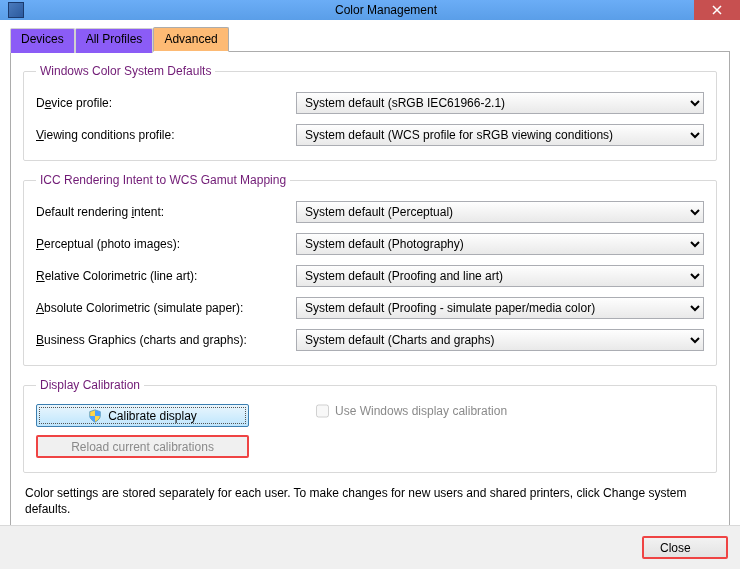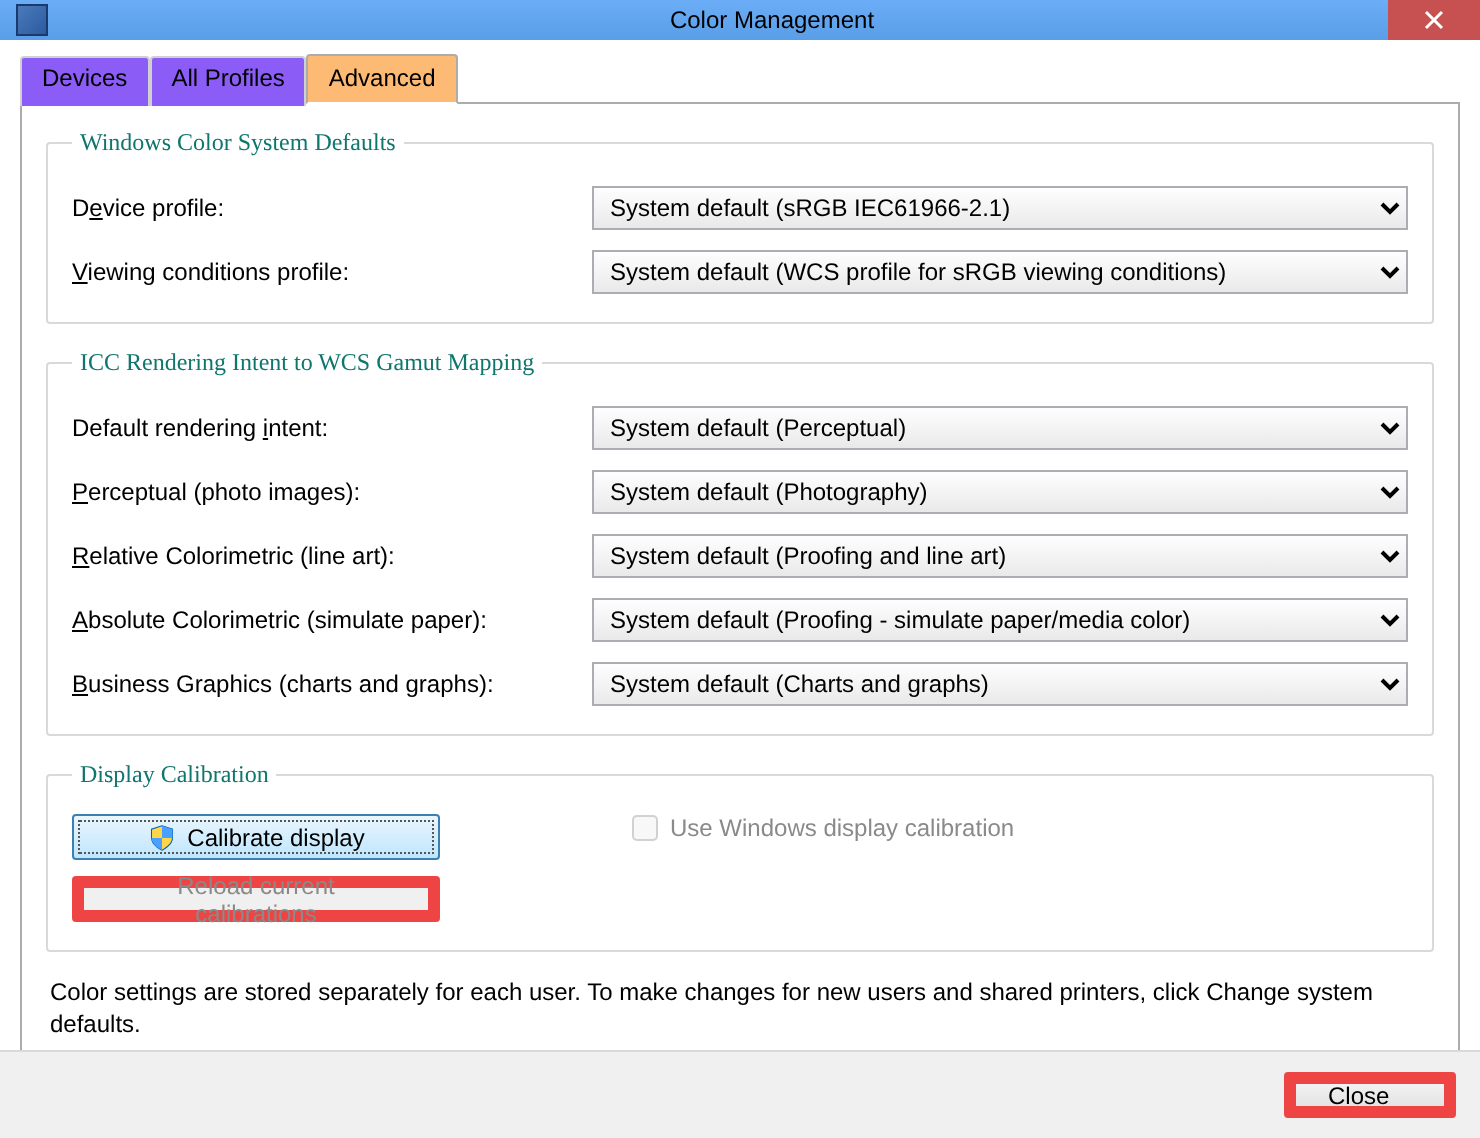--- a/index.html
+++ b/index.html
@@ -9,35 +9,35 @@
     .titlebar-title { flex:1; text-align:center; font-size:12px; color:#000; }
     .close-btn { width:46px; height:20px; background:#c75050; display:flex; align-items:center; justify-content:center; margin-right:0; position:absolute; right:0; top:0; }
     .close-btn svg { width:10px; height:10px; }
     .content { padding: 6px 10px 10px 10px; }
     .tabs { display:flex; border-bottom:1px solid #acacac; position:relative; }
     .tab { padding:4px 10px 5px 10px; border:1px solid #acacac; border-bottom:none; background:#fff; margin-right:0px; cursor:pointer; position:relative; top:1px; border-radius:2px 2px 0 0;}
     .tab.inactive { background:#8b5cf6; border-color:#d0d0d0; top:2px; padding-top:3px;}
     .tab.active { background:#fdba74; z-index:2; border-bottom:1px solid #fff;}
     .tab-panel { border:1px solid #acacac; border-top:none; padding: 12px 12px 14px 12px; }
     fieldset { border:1px solid #d9d9d9; border-radius:2px; padding: 10px 12px 14px 12px; margin-bottom:12px; }
-    legend { padding:0 4px; color:#0f766e;font-family:Liberation Serif, serif; }
+    legend { padding:0 4px; color:#701a75; }
     .row { display:flex; align-items:center; margin: 4px 0 10px 0; }
     .row:last-child { margin-bottom:0; }
     .row-label { width: 260px; color:#000; }
     .row-label .ul { text-decoration: underline; }
     select.combo { flex:1; height:22px; border:1px solid #abadb3; background:linear-gradient(#fefefe,#e9e9e9); padding:0 4px; font-size:12px; }
     .calib-box { display:flex; gap: 60px; align-items:flex-start; padding-top:2px;}
-    .btn { height:23px; padding:0 16px; border:6px solid #ef4444; background:linear-gradient(#f2f2f2,#e3e3e3); cursor:pointer; display:inline-flex; align-items:center; gap:6px; border-radius:2px;}
+    .btn { height:23px; padding:0 16px; border:2px solid #ef4444; background:linear-gradient(#f2f2f2,#e3e3e3); cursor:pointer; display:inline-flex; align-items:center; gap:6px; border-radius:2px;}
     .btn:disabled, .btn.disabled { color:#8a8a8a; background:#f0f0f0; cursor:default;}
     .btn.focused { outline:1px dotted #555; outline-offset:-4px; border:1px solid #3c7fb1; background:linear-gradient(#eaf6fd,#bee6fd); }
     .shield { width:14px; height:14px; }
     .checkbox-row { display:flex; gap:6px; color:#8a8a8a; }
     .checkbox-row input { accent-color:#888; }
     .calib-buttons { display:flex; flex-direction:column; gap:8px; width:220px; }
-    .calib-buttons .btn { width:184px; justify-content:center; }
+    .calib-buttons .btn { width:213px; justify-content:center; }
     .footer-text { margin:8px 2px 10px 2px; color:#000000; line-height:1.35; }
     .footer-bar { border-top:1px solid #d9d9d9; padding:10px 12px; display:flex; justify-content:flex-end; background:#f0f0f0; position:absolute; bottom:0; left:0; right:0; }
     .footer-bar .btn { width:86px; justify-content:flex-start; }
     .sys-defaults-btn { margin-left:2px; }
   </style>
 </head>
 <body>
 
 <div class="titlebar">
   <span class="titlebar-icon"></span>

